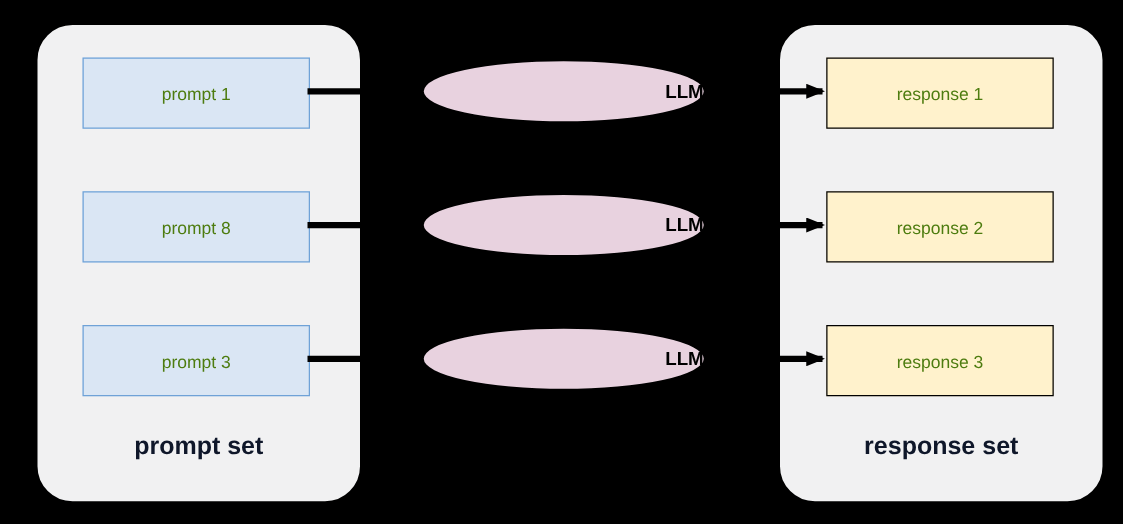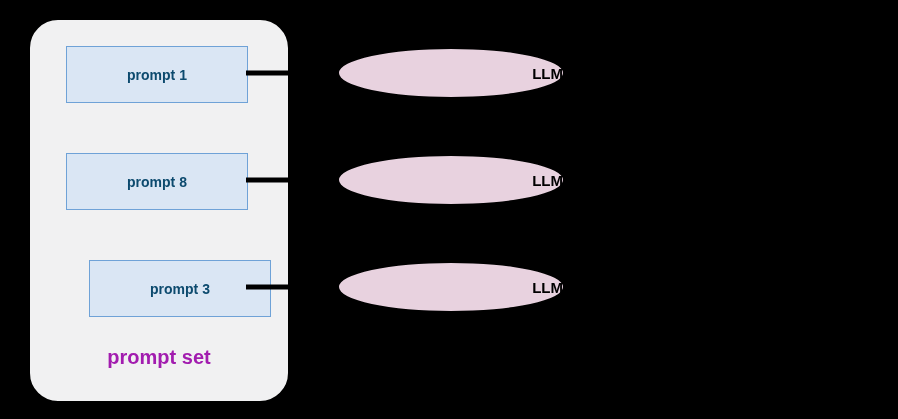--- a/index.html
+++ b/index.html
@@ -34,47 +34,47 @@
   .group-container.right { left: 622px; }
 
   .node-box {
     position: absolute;
     width: 182px;
     height: 57px;
     box-sizing: border-box;
     display: flex;
     align-items: center;
     justify-content: center;
-    font-weight: bold;
+    font-weight: normal;
     font-size: 14px;
-    color: #0c4a6e;
+    color: #4d7c0f;
   }
   .prompt-box {
     left: 36px;
     background: #dae6f4;
     border: 1px solid #6fa2d7;
   }
   .response-box {
     left: 37px;
     background: #fff2cc;
     border: 1.5px solid #000000;
   }
   .row-0 { top: 26px; }
   .row-1 { top: 133px; }
-  .row-2 { top: 240px; margin-left: 23px; }
+  .row-2 { top: 240px; }
 
   .group-label {
     position: absolute;
     bottom: 32px;
     left: 0;
     width: 100%;
     text-align: center;
     font-weight: bold;
     font-size: 20px;
-    color: #a21caf;
+    color: #0f172a;
   }
 
   .llm-ellipse {
     position: absolute;
     left: 337px;
     width: 228px;
     height: 52px;
     background: #e8d2df;
     border: 2px solid #000000;
     border-radius: 50%;
@@ -117,20 +117,32 @@
   <div class="llm-ellipse ell-0">
     <span>LLM</span>
   </div>
   <div class="llm-ellipse ell-1">
     <span>LLM</span>
   </div>
   <div class="llm-ellipse ell-2">
     <span>LLM</span>
   </div>
 
+  <div class="group-container right">
+    <div class="node-box response-box row-0">
+      <span>response 1</span>
+    </div>
+    <div class="node-box response-box row-1">
+      <span>response 2</span>
+    </div>
+    <div class="node-box response-box row-2">
+      <span>response 3</span>
+    </div>
+    <div class="group-label">response set</div>
+  </div>
 
   <svg class="connectors" width="898" height="419" viewBox="0 0 898 419">
     <defs>
       <marker id="ah" markerWidth="15" markerHeight="12" refX="13" refY="6" orient="auto" markerUnits="userSpaceOnUse">
         <path d="M0,0 L15,6 L0,12 Z" fill="#000000"></path>
       </marker>
     </defs>
 
     <line x1="246" y1="73" x2="334" y2="73" stroke="#000000" stroke-width="5" marker-end="url(#ah)"></line>
     <line x1="246" y1="180" x2="334" y2="180" stroke="#000000" stroke-width="5" marker-end="url(#ah)"></line>

